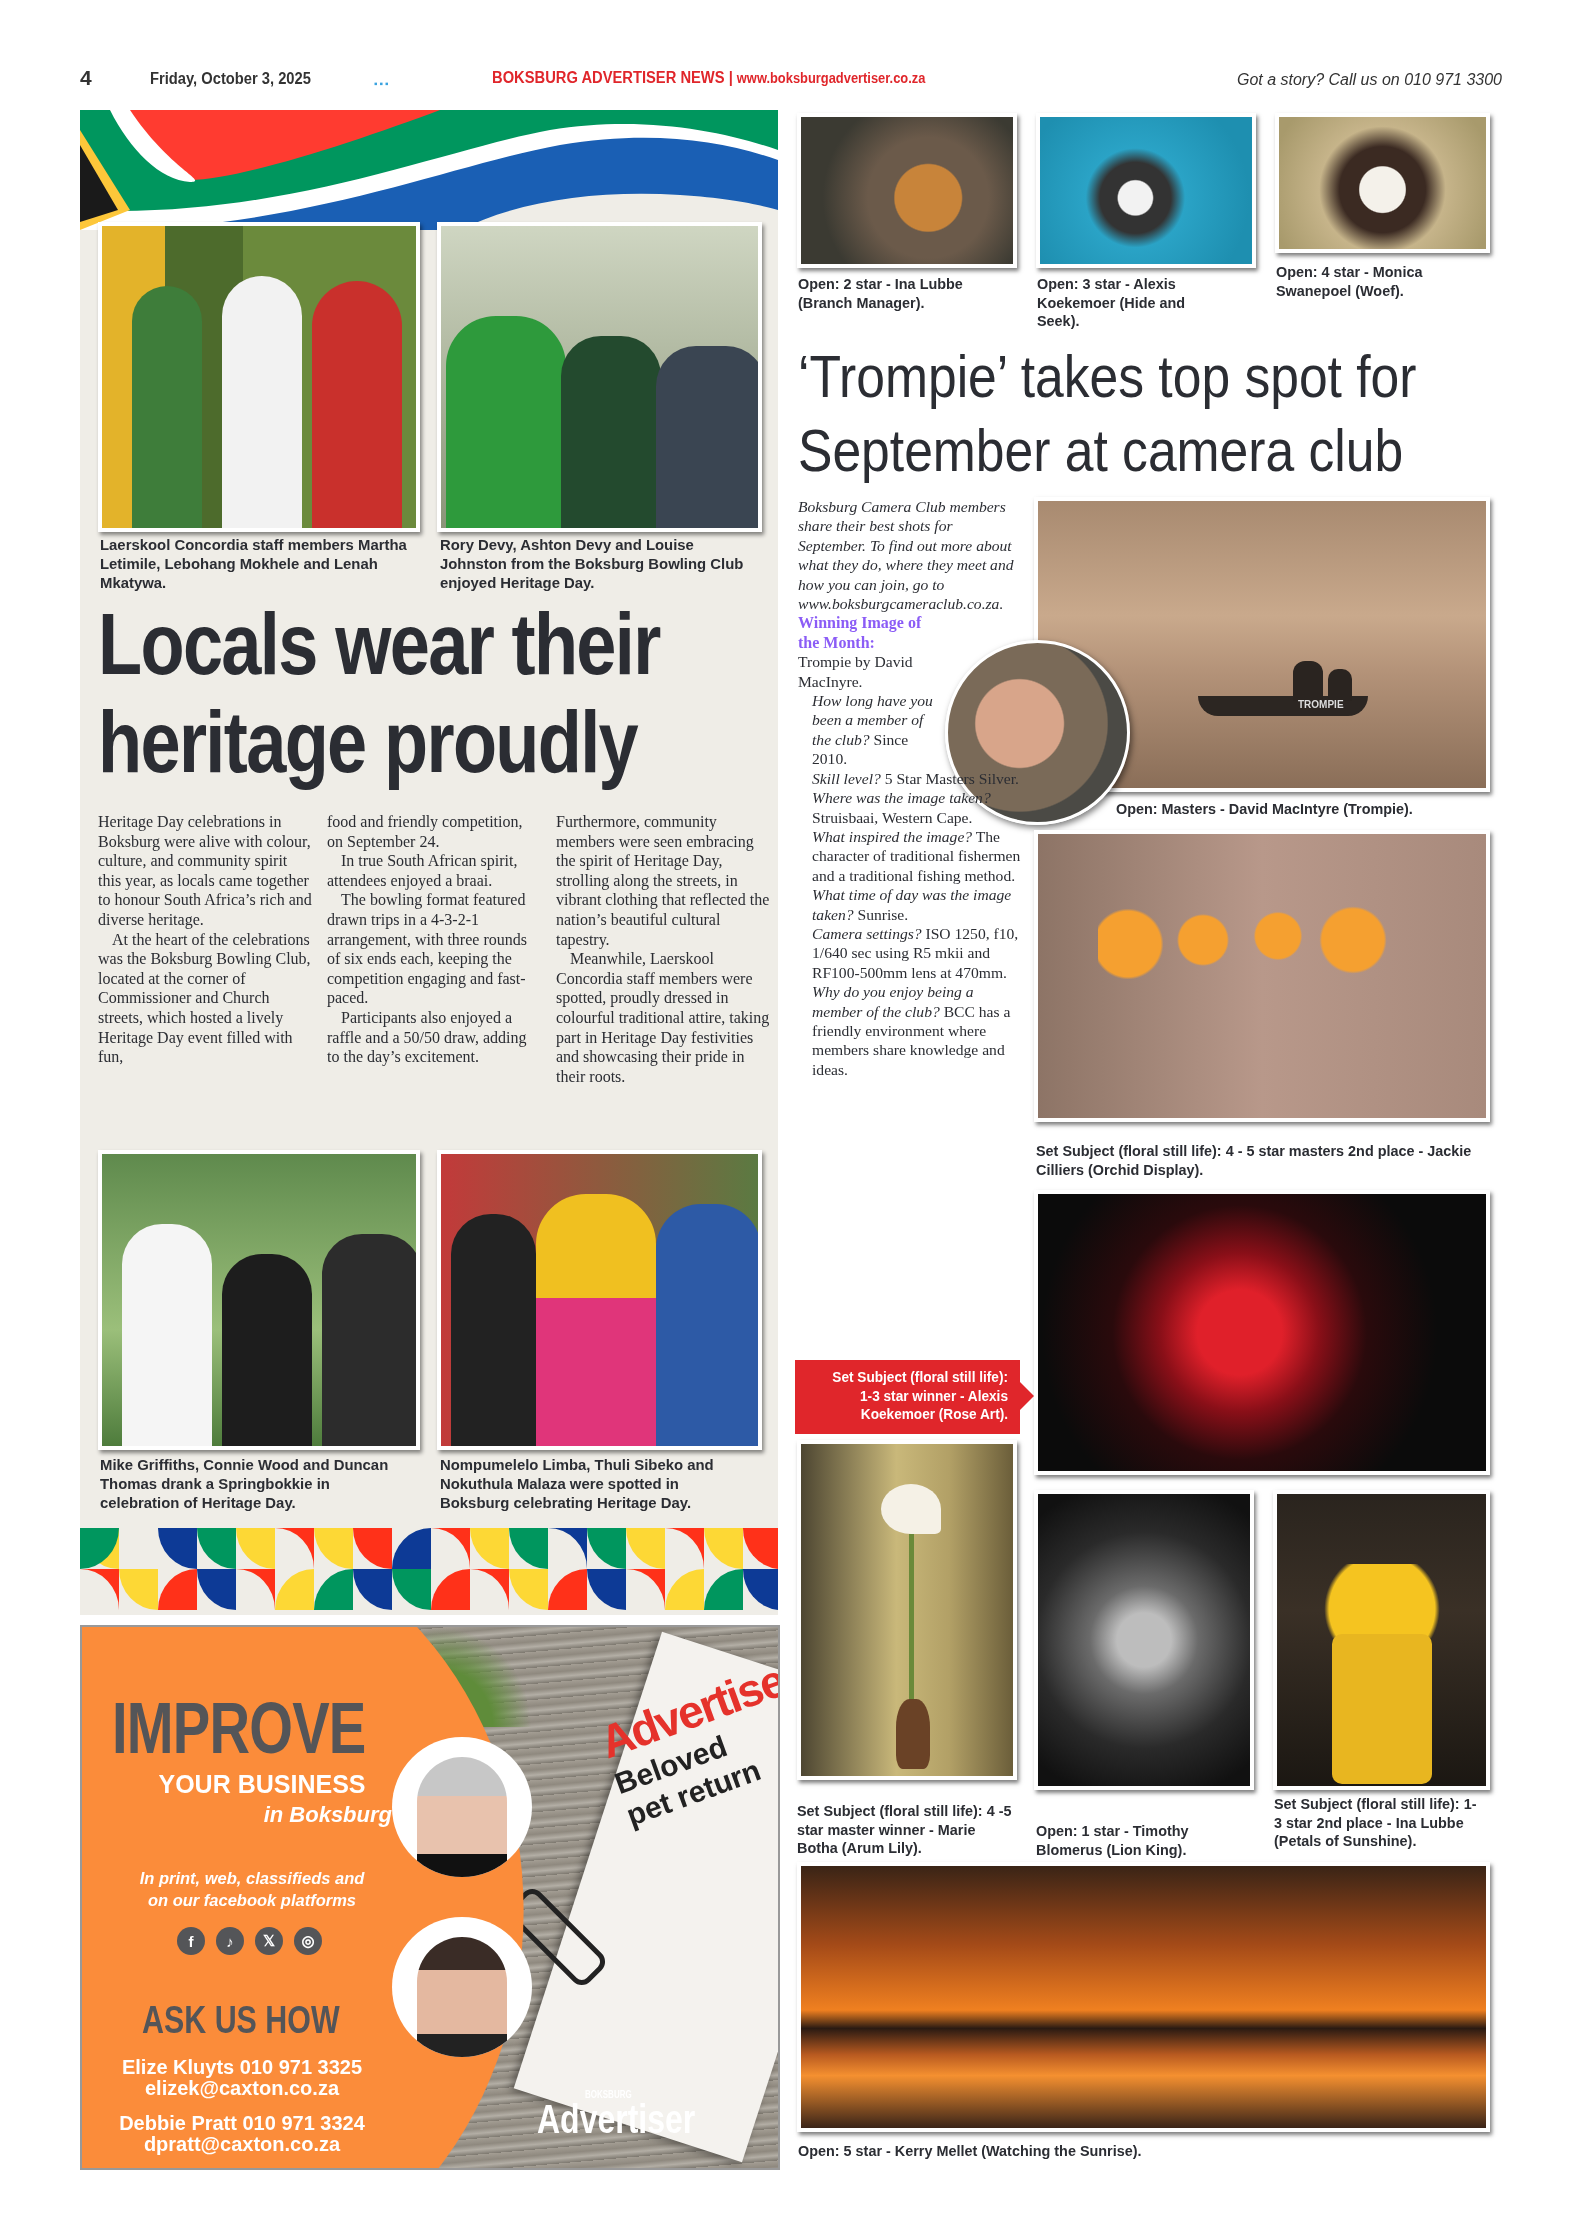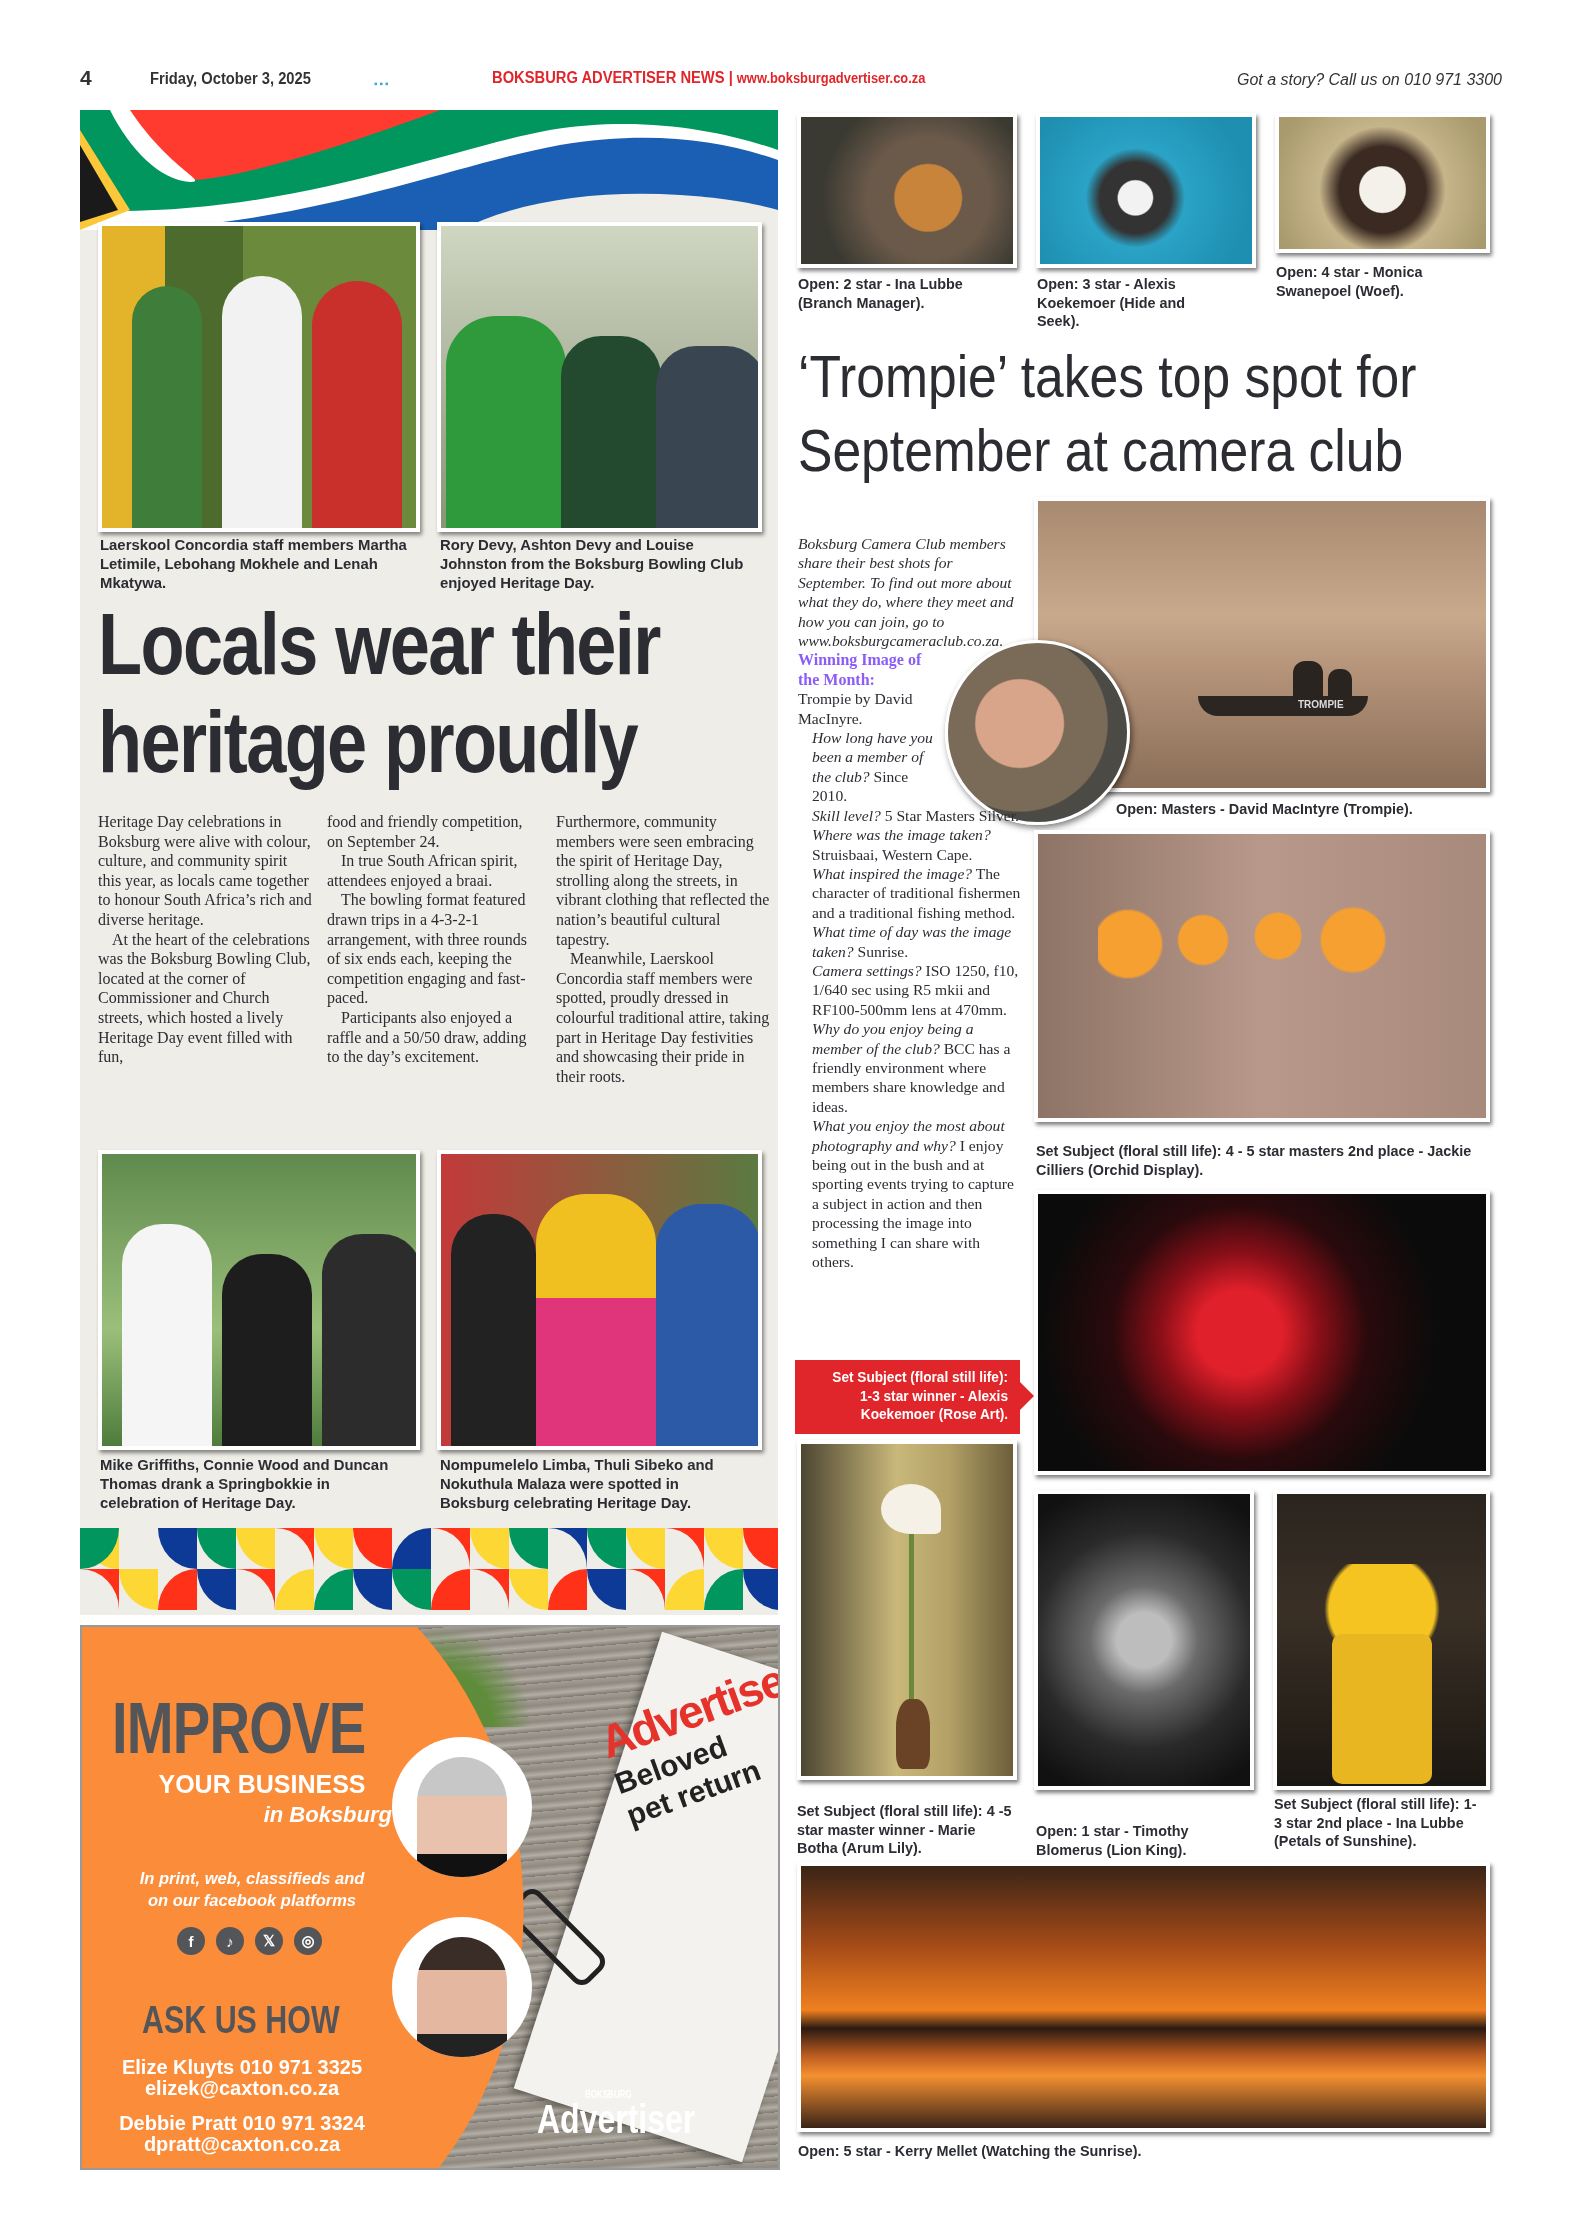--- a/index.html
+++ b/index.html
@@ -41,21 +41,21 @@
   .ad .face .inner { position: absolute; left: 25px; top: 20px; width: 90px; height: 130px; border-radius: 45px 45px 10px 10px; }
   .ad .paperfold { position: absolute; left: 500px; top: 30px; width: 240px; height: 480px; background: #f4f2ee; transform: rotate(18deg); box-shadow: -3px 3px 8px rgba(0,0,0,0.4); }
   .ad .adv-mast { position: absolute; left: 520px; top: 90px; font-weight: bold; font-size: 46px; color: #e5322b; transform: rotate(-20deg); transform-origin: left; letter-spacing: -2px; }
   .ad .beloved { position: absolute; left: 540px; top: 140px; font-weight: bold; font-size: 30px; color: #222; transform: rotate(-20deg); transform-origin: left; }
   .ad .adv-logo { position: absolute; left: 455px; top: 470px; font-weight: bold; font-size: 40px; color: #fff; transform: scaleX(0.8); transform-origin: left; }
   .ad .adv-logo small { position: absolute; left: 60px; top: -8px; font-size: 10px; }
 
   
   .rcap { position: absolute; font-size: 15px; font-weight: bold; line-height: 18.5px; color: #2b2d33; transform: scaleX(0.96); transform-origin: left top; }
   .trompie { position: absolute; left: 798px; top: 340px; width: 740px; font-size: 60px; line-height: 74px; color: #2b2d33; transform: scaleX(0.86); transform-origin: left top; white-space: nowrap; font-family: "Liberation Sans Narrow", "Liberation Sans", sans-serif; }
-  .story { position: absolute; left: 798px; top: 497px; width: 225px; font-family: "Liberation Serif", serif; font-size: 15.6px; line-height: 19.4px; color: #2b2d33; margin-top: 37px; }
+  .story { position: absolute; left: 798px; top: 497px; width: 225px; font-family: "Liberation Serif", serif; font-size: 15.6px; line-height: 19.4px; color: #2b2d33; }
   .story .q { font-style: italic; }
   .story .ind { display: block; padding-left: 14px; }
   .story .win { color: #8b5cf6; font-weight: bold; font-size: 16px; }
   .rphoto { position: absolute; border: 4px solid #fff; box-shadow: 2px 3px 4px rgba(0,0,0,0.5); overflow: hidden; }
   .portrait { position: absolute; left: 945px; top: 640px; width: 185px; height: 185px; border-radius: 50%; border: 3px solid #fff; box-shadow: 2px 3px 6px rgba(0,0,0,0.5); overflow: hidden; background: radial-gradient(circle at 40% 45%, #d8a58a 0 30%, #7a6a58 31% 60%, #4b4a45 61%); }
   .redtag { position: absolute; left: 795px; top: 1360px; width: 225px; height: 74px; background: #e0262b; color: #fff; font-weight: bold; font-size: 14.5px; line-height: 18.5px; text-align: right; padding: 8px 12px 0 0; }
   .redtag:after { content: ""; position: absolute; right: -14px; top: 22px; border-left: 14px solid #e0262b; border-top: 14px solid transparent; border-bottom: 14px solid transparent; }
   .redtag span { display: block; transform: scaleX(0.94); transform-origin: right; }
 </style>
 </head>
@@ -240,21 +240,20 @@
   <span class="q">Boksburg Camera Club members share their best shots for September. To find out more about what they do, where they meet and how you can join, go to www.boksburgcameraclub.co.za.</span>
   <div class="win" style="width:130px;">Winning Image of the Month:</div>
   <div style="width:120px;">Trompie by David MacInyre.</div>
   <div class="ind" style="width:140px;"><span class="q">How long have you been a member of the club?</span> <span>Since 2010.</span></div>
   <div class="ind"><span class="q">Skill level?</span> <span>5 Star Masters Silver.</span></div>
   <div class="ind"><span class="q">Where was the image taken?</span> <span>Struisbaai, Western Cape.</span></div>
   <div class="ind"><span class="q">What inspired the image?</span> <span>The character of traditional fishermen and a traditional fishing method.</span></div>
   <div class="ind"><span class="q">What time of day was the image taken?</span> <span>Sunrise.</span></div>
   <div class="ind"><span class="q">Camera settings?</span> <span>ISO 1250, f10, 1/640 sec using R5 mkii and RF100-500mm lens at 470mm.</span></div>
   <div class="ind"><span class="q">Why do you enjoy being a member of the club?</span> <span>BCC has a friendly environment where members share knowledge and ideas.</span></div>
-  <div class="ind"><span class="q">What you enjoy the most about photography and why?</span> <span>I enjoy being out in the bush and at sporting events trying to capture a subject in action and then processing the image into something I can share with others.</span></div>
 </div>
 
 <div class="rphoto" style="left:1034px;top:830px;width:456px;height:292px;background:linear-gradient(90deg,#8d7466,#b8988a 50%,#a88a7c);">
   <div style="position:absolute;left:60px;top:70px;width:300px;height:80px;background:radial-gradient(circle at 10% 50%,#f5a030 0 12%,transparent 13%),radial-gradient(circle at 35% 45%,#f5a030 0 12%,transparent 13%),radial-gradient(circle at 60% 40%,#f5a030 0 12%,transparent 13%),radial-gradient(circle at 85% 45%,#f5a030 0 12%,transparent 13%);"></div>
 </div>
 <div class="rcap" style="left:1036px;top:1142px;width:460px;">Set Subject (floral still life): 4 - 5 star masters 2nd place - Jackie Cilliers (Orchid Display).</div>
 
 <div class="rphoto" style="left:1034px;top:1190px;width:456px;height:285px;background:radial-gradient(circle at 45% 50%,#e0202a 0 15%,#8a0f18 28%,#2a0a0c 45%,#0b0b0b 70%);"></div>
 <div class="redtag">
   <span>Set Subject (floral still life):</span>

